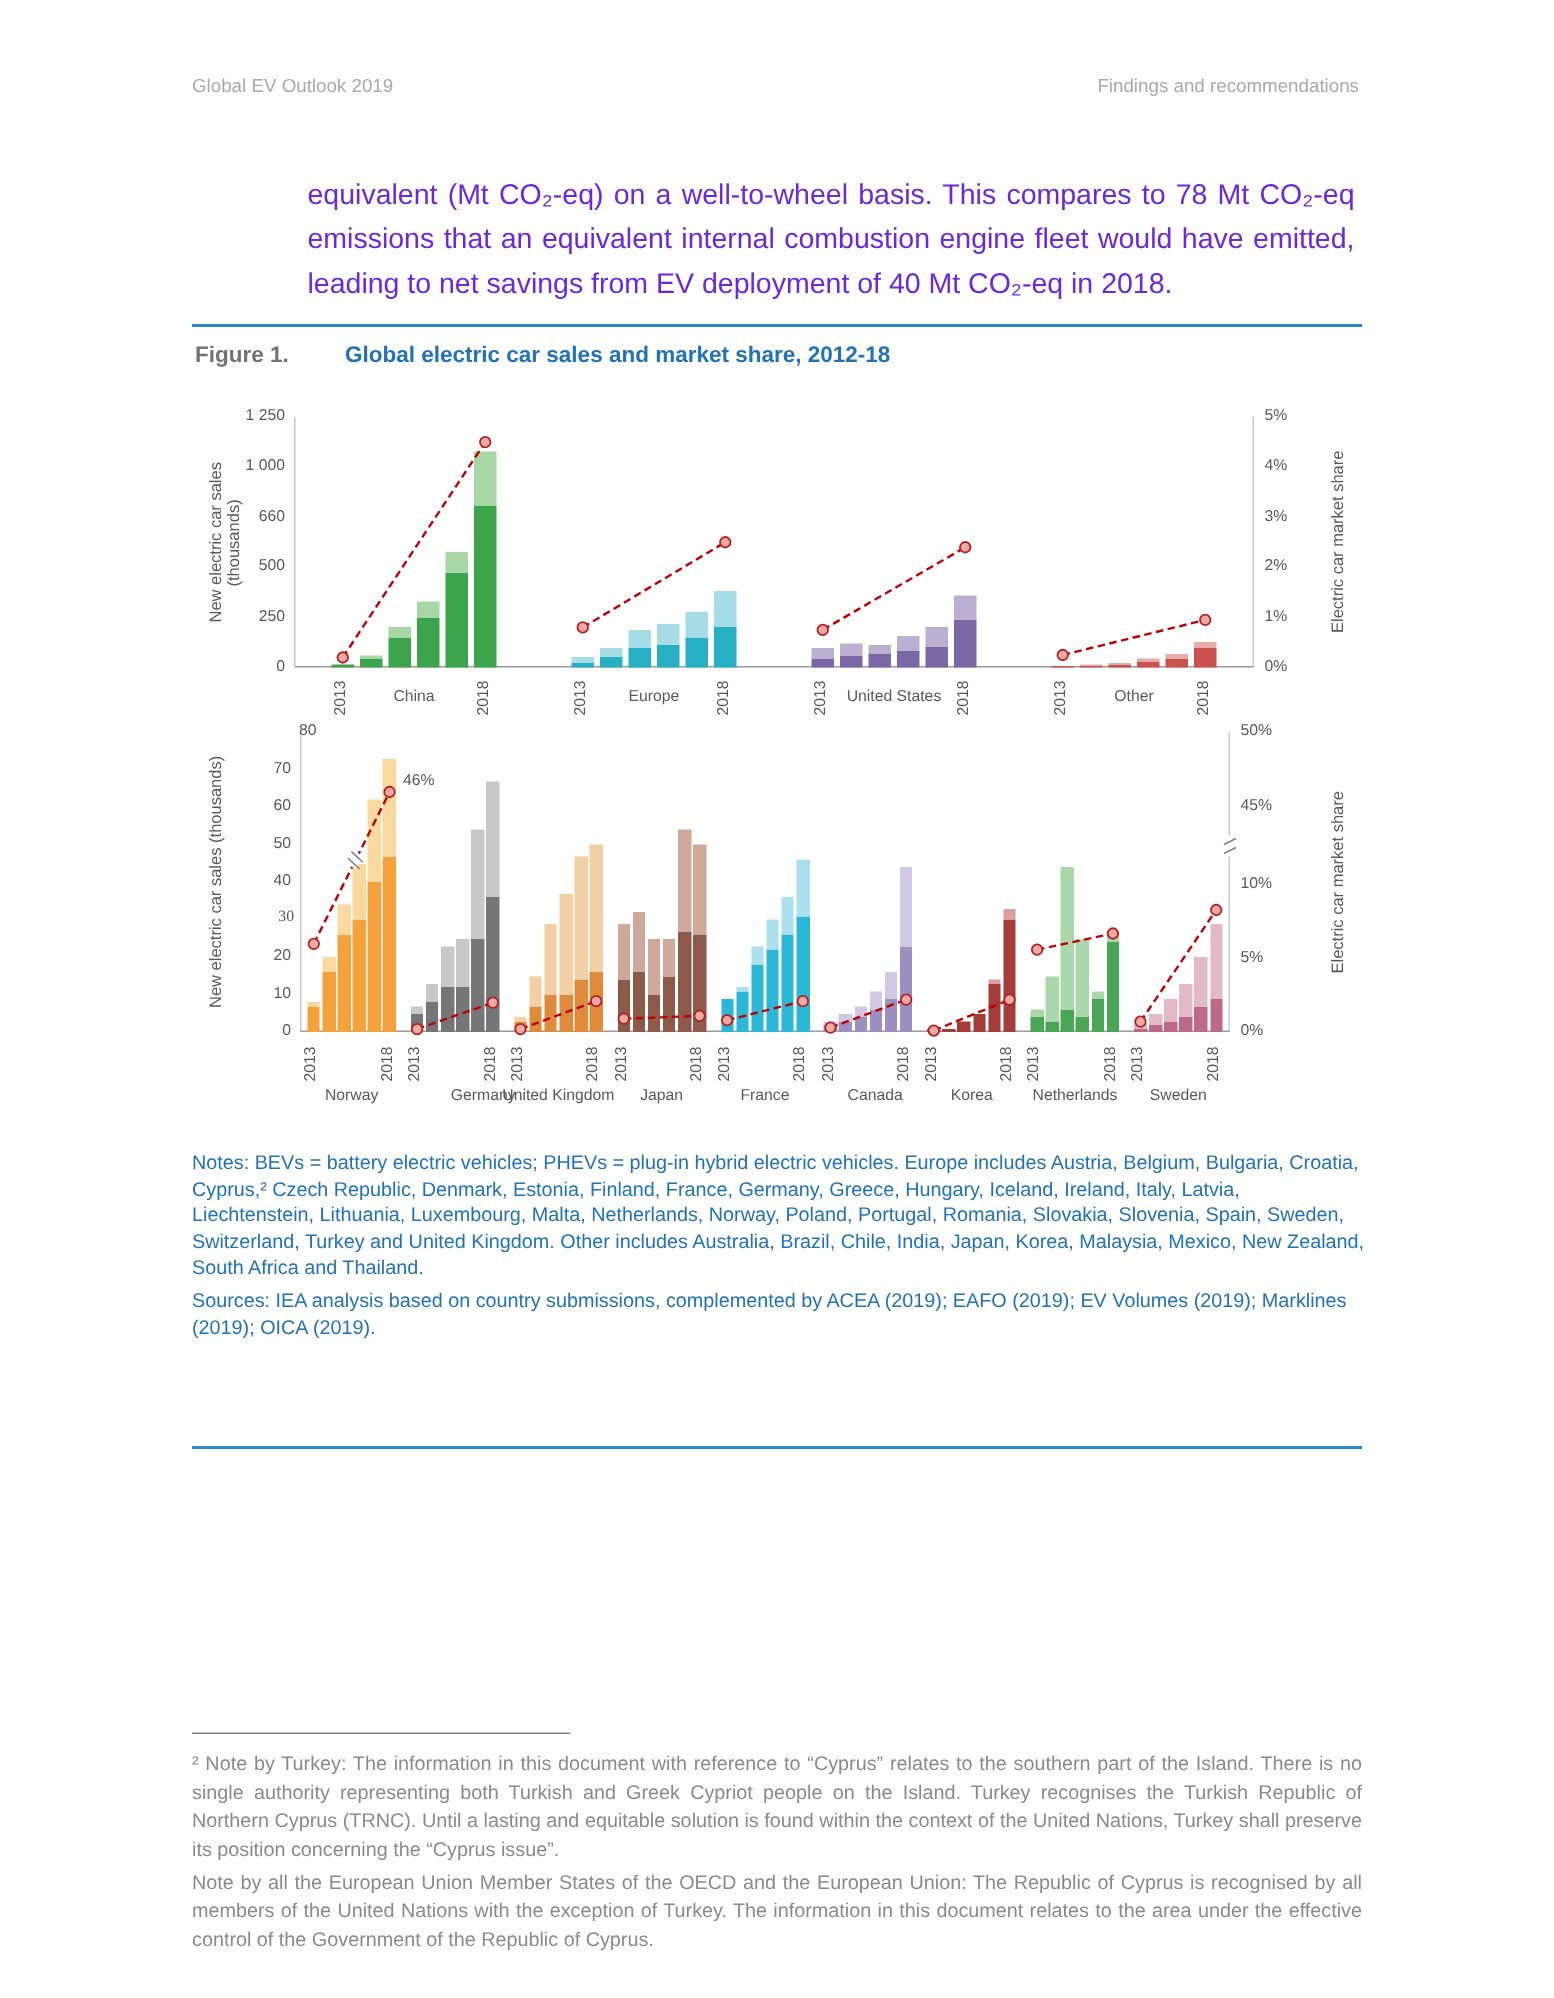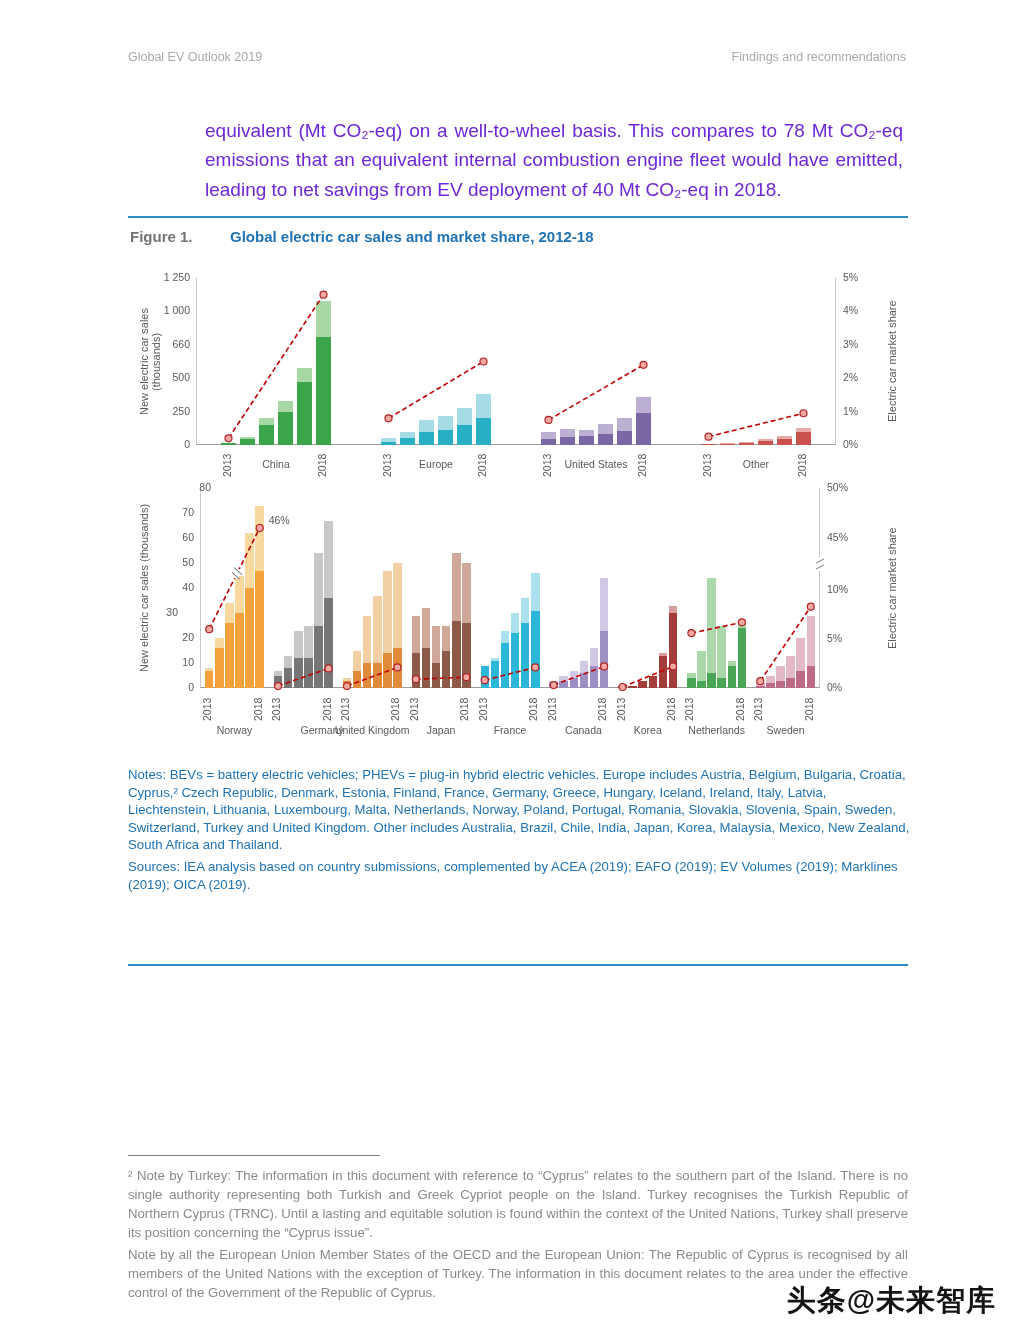--- a/index.html
+++ b/index.html
@@ -159,21 +159,21 @@
       </svg>
     </div>
 
   <div class="chart" id="chart-bottom" style="left:128px;top:480px;width:780px;height:274px">
     <div class="vlabel" style="left:10px;top:8px;height:200px">New electric car sales (thousands)</div>
     <div class="vlabel" style="right:6px;top:8px;height:200px">Electric car market share</div>
   <div class="plot" style="left: 72px; top: 8px; width: 620px; height: 200px;"></div>
       <div class="tick tleft" style="left: 22px; top: 201px; width: 44px;">0</div>
       <div class="tick tleft" style="left: 22px; top: 176px; width: 44px;">10</div>
       <div class="tick tleft" style="left: 22px; top: 151px; width: 44px;">20</div>
-      <div class="tick tleft" style="left: 6px; top: 126px; width: 44px;">30</div>
+      <div class="tick tleft" style="left: 24px; top: 126px; width: 44px; font-family: Liberation Serif, serif;">30</div>
       <div class="tick tleft" style="left: 22px; top: 101px; width: 44px;">40</div>
       <div class="tick tleft" style="left: 22px; top: 76px; width: 44px;">50</div>
       <div class="tick tleft" style="left: 22px; top: 51px; width: 44px;">60</div>
       <div class="tick tleft" style="left: 22px; top: 26px; width: 44px;">70</div>
       <div class="tick tleft" style="left: 39px; top: 1px; width: 44px;">80</div>
       <div class="tick tright" style="left: 699px; top: 201px; width: 40px;">0%</div>
       <div class="tick tright" style="left: 699px; top: 152px; width: 40px;">5%</div>
       <div class="tick tright" style="left: 699px; top: 103px; width: 40px;">10%</div>
       <div class="tick tright" style="left: 699px; top: 51px; width: 40px;">45%</div>
       <div class="tick tright" style="left: 699px; top: 1px; width: 40px;">50%</div>
@@ -353,14 +353,13 @@
   <div class="sources">Sources: IEA analysis based on country submissions, complemented by ACEA (2019); EAFO (2019); EV Volumes (2019); Marklines (2019); OICA (2019).</div>
 
   <div class="rule-blue" style="top:964px"></div>
 
   <div class="fnrule"></div>
   <div class="footnote">
     <p>² Note by Turkey: The information in this document with reference to “Cyprus” relates to the southern part of the Island. There is no single authority representing both Turkish and Greek Cypriot people on the Island. Turkey recognises the Turkish Republic of Northern Cyprus (TRNC). Until a lasting and equitable solution is found within the context of the United Nations, Turkey shall preserve its position concerning the “Cyprus issue”.</p>
     <p>Note by all the European Union Member States of the OECD and the European Union: The Republic of Cyprus is recognised by all members of the United Nations with the exception of Turkey. The information in this document relates to the area under the effective control of the Government of the Republic of Cyprus.</p>
   </div>
 
-  <div class="watermark">头条@未来智库</div>
 </div>
 
 </body></html>

